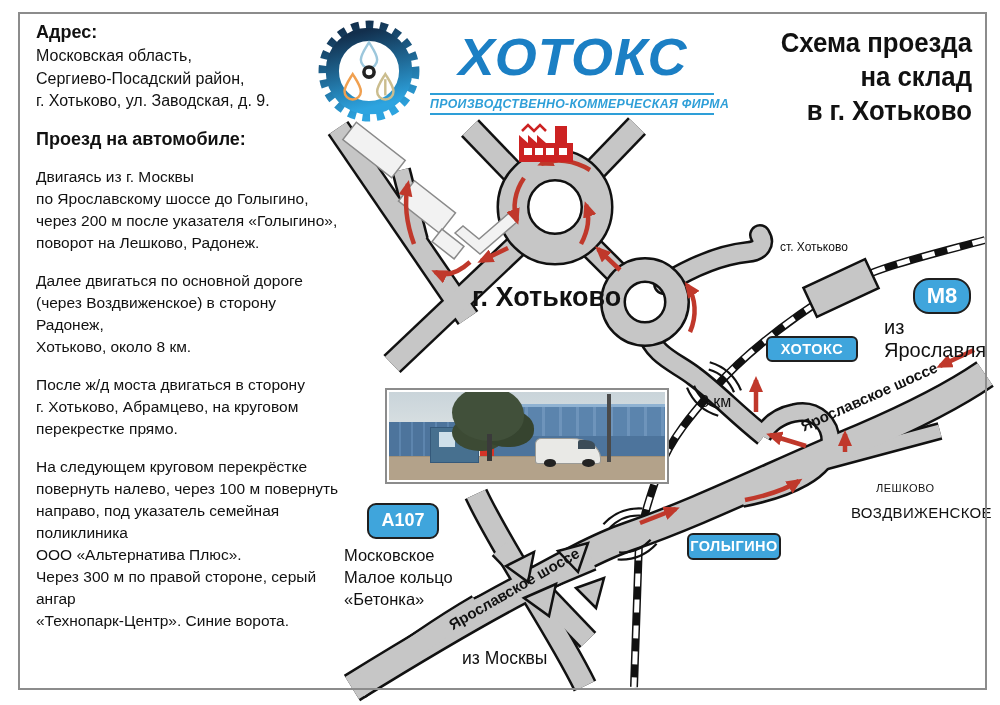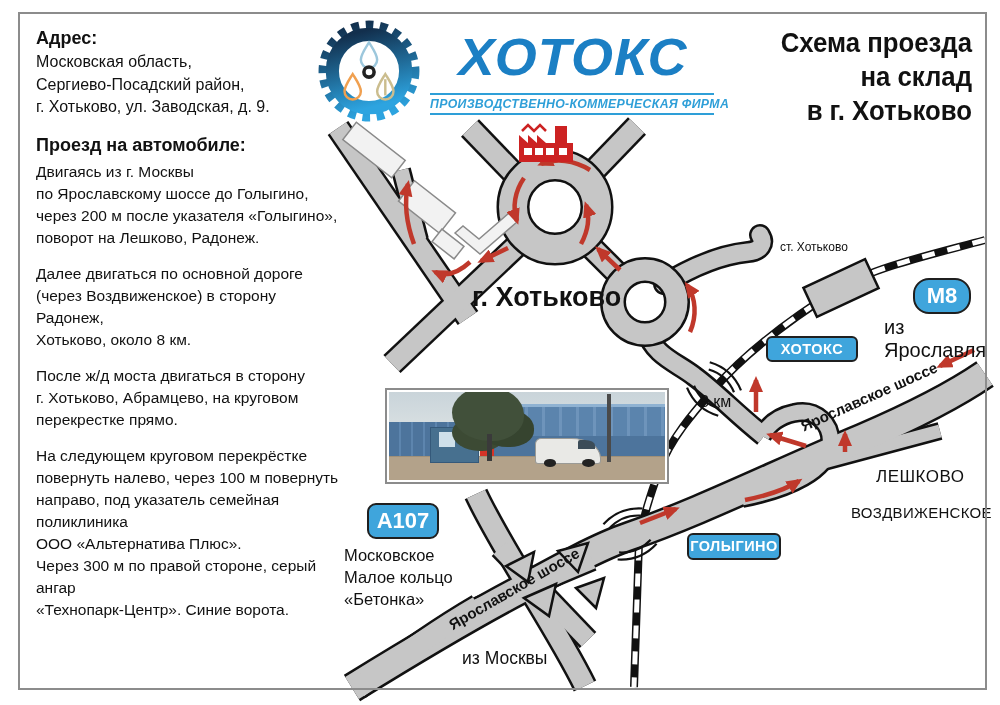--- a/index.html
+++ b/index.html
@@ -3,54 +3,54 @@
 <meta charset="utf-8">
 <style>
   html,body{margin:0;padding:0;background:#fff;}
   #page{position:relative;width:1000px;height:705px;background:#fff;overflow:hidden;
         font-family:"Liberation Sans","DejaVu Sans",sans-serif;color:#111;}
   #frame{position:absolute;left:18px;top:12px;width:965px;height:674px;
          border:2px solid var(--frame-gray,#8c8c8c);z-index:9;pointer-events:none;}
   #mapsvg{position:absolute;left:0;top:0;width:1000px;height:705px;z-index:1;}
   .pre{white-space:pre-line;}
   
-  #info{position:absolute;left:36px;top:28px;width:310px;z-index:5;}
+  #info{position:absolute;left:36px;top:22px;width:310px;z-index:5;}
   .h1{font-size:18px;font-weight:bold;margin:0 0 2px 0;}
-  .body{font-size:15.5px;line-height:22px;margin:5px 0 14px 0;}
+  .body{font-size:15.5px;line-height:22px;margin:16px 0 14px 0;}
   .addr{font-size:16px;line-height:22.5px;margin:0 0 16px 0;}
   
   #gear{position:absolute;left:316px;top:18px;width:106px;height:106px;z-index:5;}
   #brand-name{position:absolute;left:430px;top:26px;width:286px;text-align:center;
       font-size:54px;font-weight:bold;font-style:italic;color:var(--logo-blue,#1b7fc4);
       letter-spacing:1px;transform:scaleY(.95);z-index:5;white-space:nowrap;}
   #brand-sub{position:absolute;left:430px;top:93px;width:284px;text-align:center;
       font-size:12.3px;font-weight:bold;font-style:italic;color:var(--logo-light-blue,#2e9fd8);
       border-top:2px solid var(--logo-light-blue,#2e9fd8);border-bottom:2px solid var(--logo-light-blue,#2e9fd8);
       padding:2px 0;letter-spacing:.3px;z-index:5;white-space:nowrap;}
   
   #title{position:absolute;right:28px;top:26px;width:250px;text-align:right;z-index:5;
       font-size:28px;font-weight:bold;line-height:34px;transform:scaleX(.92);transform-origin:right top;}
   
   .lbl{position:absolute;z-index:5;color:#111;}
   #city-label{left:472px;top:282px;font-size:27px;font-weight:bold;}
   #station-label{left:780px;top:240px;font-size:12px;}
   #from-yaroslavl{left:884px;top:316px;font-size:20px;}
   #km8{left:700px;top:393px;font-size:16px;}
-  #leshkovo{left:876px;top:467px;font-size:17px;letter-spacing:.5px;}
+  #leshkovo{left:876px;top:482px;font-size:11px;letter-spacing:.5px;}
   #vozdvizhenskoe{left:851px;top:504px;font-size:15px;letter-spacing:.3px;}
   #from-moscow{left:462px;top:648px;font-size:17.5px;}
   #betonka{left:344px;top:544px;font-size:16.5px;line-height:22px;}
   .hwy-label{font-size:15px;font-weight:bold;white-space:nowrap;transform-origin:center;}
   #hwy1{left:440px;top:580px;transform:rotate(-30deg);}
   #hwy2{left:795px;top:388px;transform:rotate(-24deg);}
   
   .badge{position:absolute;z-index:6;background:var(--badge-blue,#3fa5dc);color:#fff;
       font-weight:bold;text-align:center;border:2.5px solid #1f1f1f;box-sizing:border-box;}
   #badge-m8{left:913px;top:278px;width:58px;height:36px;font-size:22px;line-height:31px;border-radius:16px;}
-  #badge-a107{left:367px;top:503px;width:72px;height:36px;font-size:22px;line-height:31px;border-radius:9px;}
+  #badge-a107{left:367px;top:503px;width:72px;height:36px;font-size:18px;line-height:31px;border-radius:9px;}
   #badge-radonezh{left:766px;top:336px;width:92px;height:26px;font-size:14.5px;line-height:22px;border-radius:6px;letter-spacing:.5px;}
   #badge-golygino{left:687px;top:533px;width:94px;height:27px;font-size:14.5px;line-height:23px;border-radius:6px;letter-spacing:.5px;}
   
   #photo{position:absolute;left:385px;top:388px;width:276px;height:88px;z-index:6;
       border:2px solid #8c8c8c;background:#fff;padding:2px;box-sizing:content-box;}
   #scene{position:relative;width:100%;height:100%;overflow:hidden;}
   #scene div{position:absolute;}
   .sky{left:0;top:0;right:0;bottom:0;background:linear-gradient(#c9d4da,#eef0ec);}
   .ground{left:0;bottom:0;right:0;height:26%;background:#b3a28a;border-top:1px solid #a09078;}
   .bldg-main{left:38%;top:14%;width:62%;height:62%;background:repeating-linear-gradient(90deg,#5b84ad 0 14px,#6e94bb 14px 17px);border-top:3px solid #8fb2d2;}

